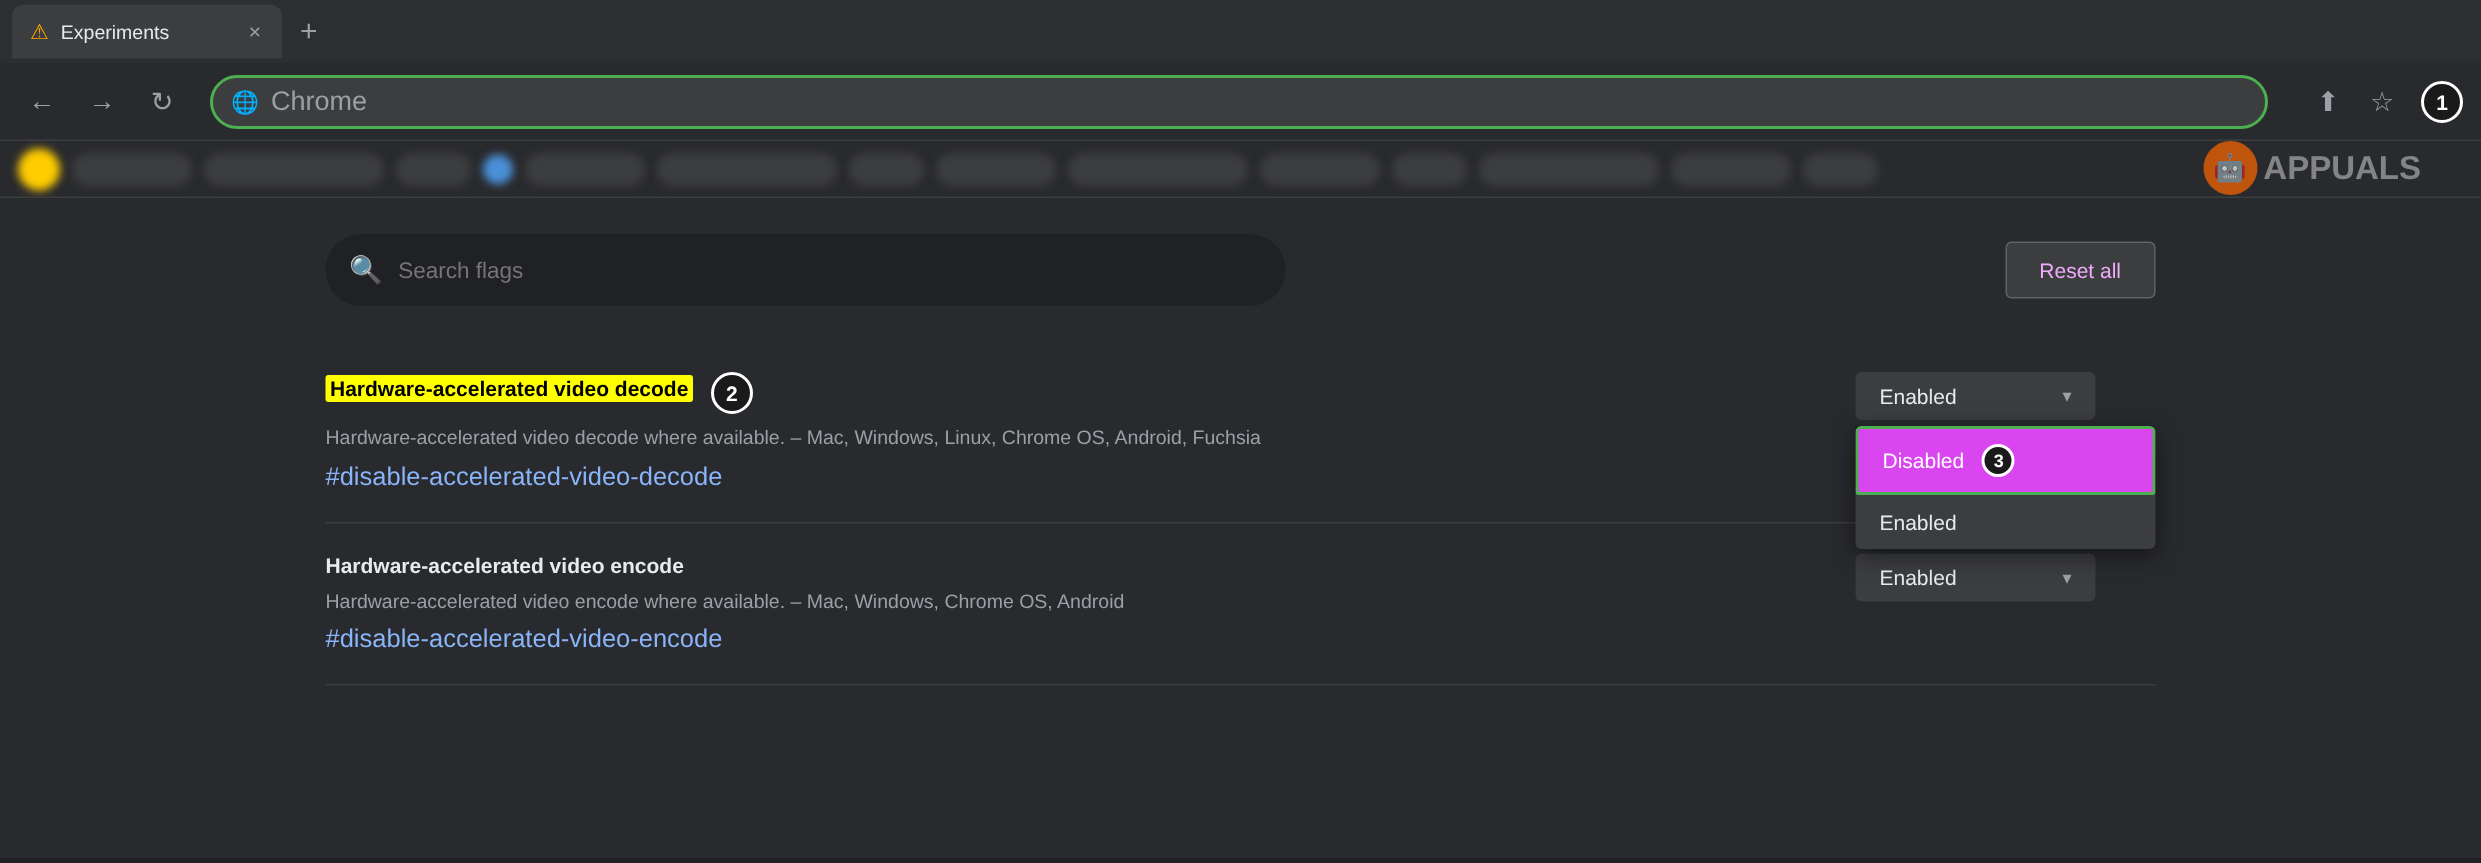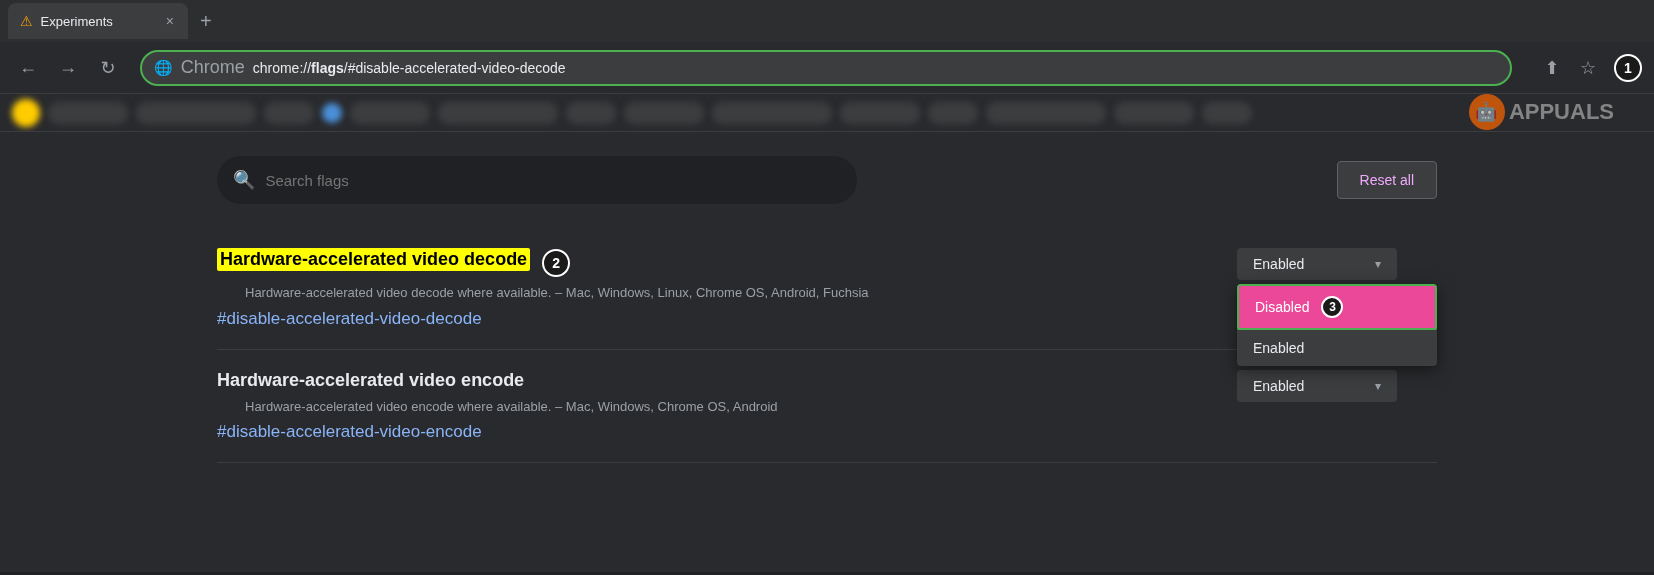--- a/index.html
+++ b/index.html
@@ -173,38 +173,37 @@
     
     .flag-item {
       padding: 20px 0;
       border-bottom: 1px solid #3c3d3f;
       display: flex;
       align-items: flex-start;
       gap: 20px;
     }
     .flag-info { flex: 1; }
     .flag-title {
-      font-size: 18px;
+      font-size: 14px;
       font-weight: 600;
       color: #e8eaed;
       margin-bottom: 6px;
     }
     .flag-title.highlighted {
       background: #ffff00;
       color: #000;
       display: inline;
       padding: 1px 3px;
       border-radius: 2px;
     }
     .flag-description {
       font-size: 13px;
       color: #9aa0a6;
       margin-bottom: 6px;
       line-height: 1.5;
-      margin-left: 28px;
     }
     .flag-link {
       color: #8ab4f8;
       font-size: 17px;
       text-decoration: none;
     }
 
     .flag-control { position: relative; min-width: 200px; }
 
     
@@ -239,21 +238,21 @@
       box-shadow: 0 4px 16px rgba(0,0,0,0.5);
       overflow: hidden;
     }
     .dropdown-option {
       padding: 10px 16px;
       font-size: 14px;
       color: #e8eaed;
       cursor: pointer;
     }
     .dropdown-option.selected {
-      background: #ec4899;
+      background: #d946ef;
       color: #fff;
       border: 2px solid #4caf50;
       border-radius: 2px;
     }
 
     
     .circle-num {
       display: inline-flex;
       align-items: center;
       justify-content: center;
@@ -352,23 +351,20 @@
 </div>
 
 <div class="nav-bar" style="position:relative;">
   <button class="nav-btn">←</button>
   <button class="nav-btn">→</button>
   <button class="nav-btn">↻</button>
 
   <div class="address-bar-wrap">
     <span class="address-globe">🌐</span>
     <span class="address-label">Chrome</span>
-    <span class="address-text">
-      <span>chrome://</span><span style="font-weight:bold;color:#e8eaed;">flags</span><span>/#disable-accelerated-video-decode</span>
-    </span>
   </div>
 
   <div class="nav-right-icons">
     <button class="nav-btn">⬆</button>
     <button class="nav-btn">☆</button>
     <span class="circle-num">1</span>
   </div>
 
   <div class="watermark">
     <div class="watermark-icon">🤖</div>

